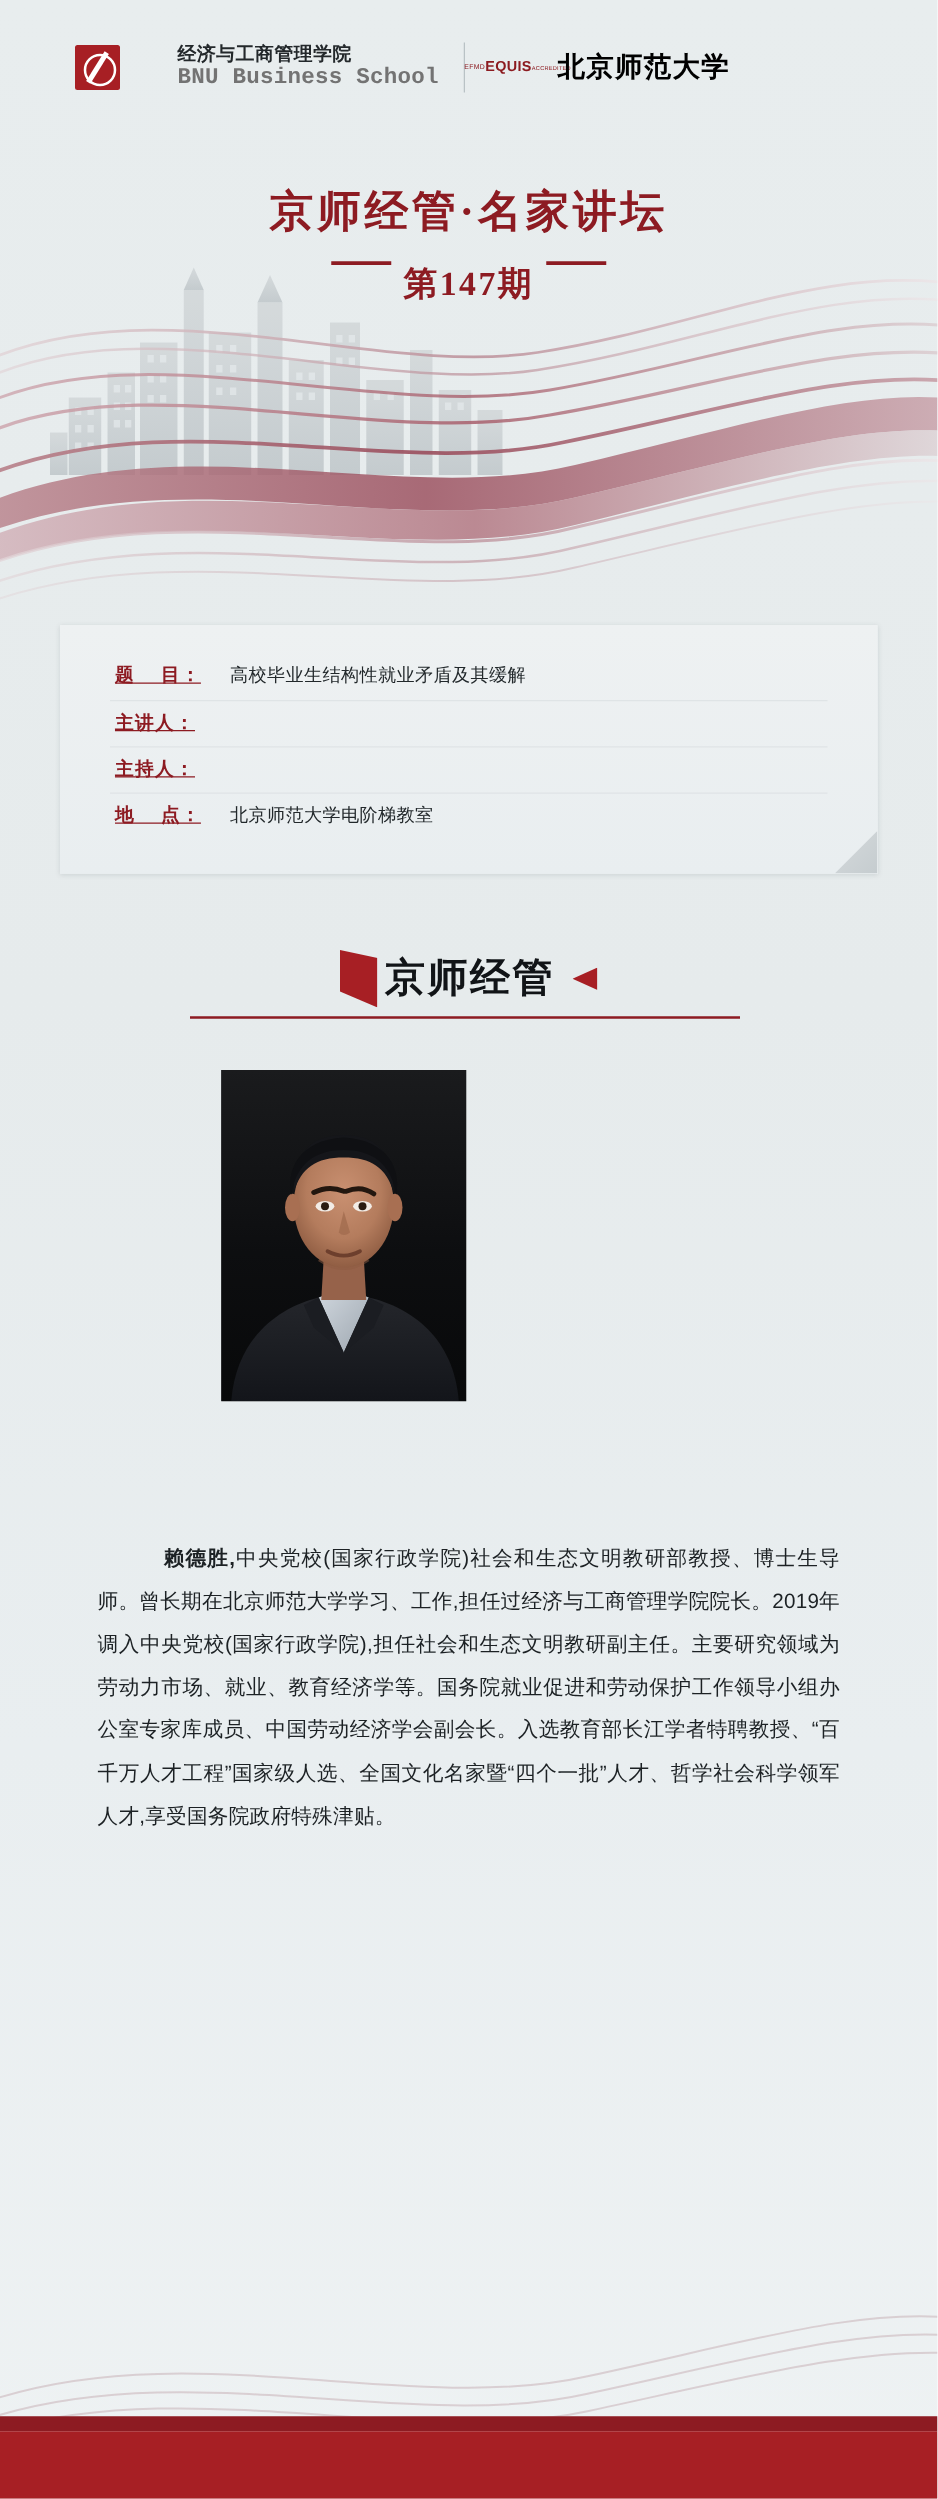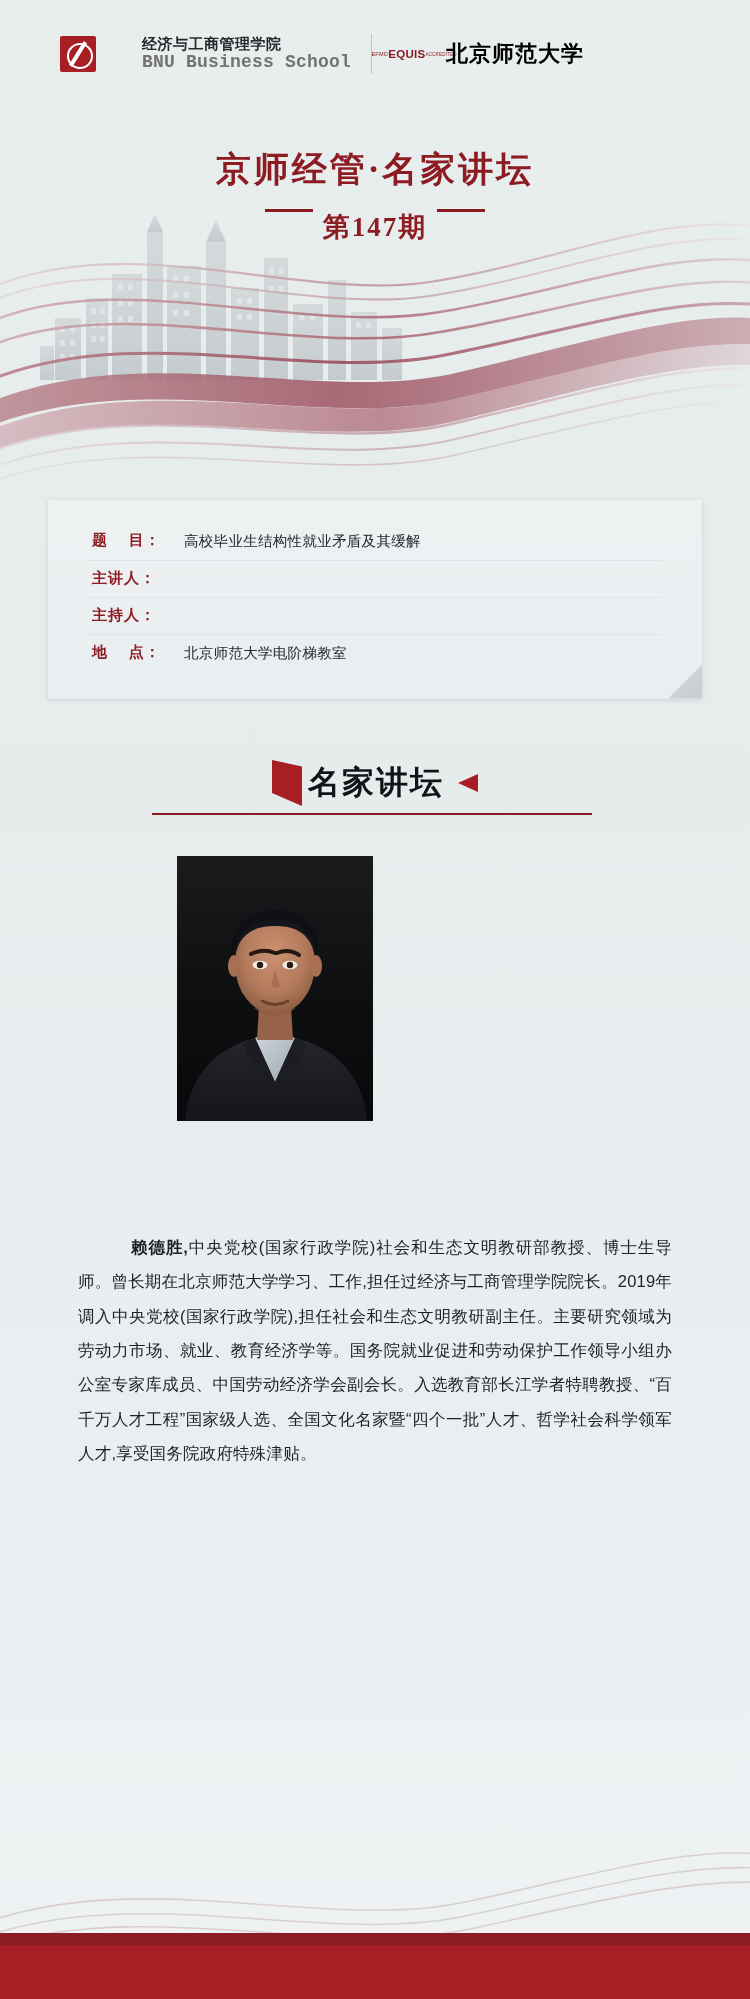--- a/index.html
+++ b/index.html
@@ -174,20 +174,21 @@
     background: #dfe4e6;
   }
   .info-label {
     flex: 0 0 92px;
     font-family: "Liberation Serif", serif;
     font-size: 15px;
     font-weight: bold;
     color: #8d1b22;
     letter-spacing: 1px;
     white-space: pre;
+    text-decoration: underline;
   }
   .info-value {
     font-family: "Liberation Serif", serif;
     font-size: 14.5px;
     color: #22282b;
     line-height: 1.4;
     letter-spacing: .3px;
   }
 
   
@@ -416,21 +417,21 @@
     <div class="info-label">主持人：</div>
   </div>
   <div class="info-row">
     <div class="info-label">地　 点：</div>
     <div class="info-value">北京师范大学电阶梯教室</div>
   </div>
 </div>
 
 <div class="guest-header">
   <div class="flag-left"></div>
-  <div class="guest-title">名家讲坛</div>
+  <div class="guest-title">京师经管</div>
   <div class="tri-right"></div>
 </div>
 <div class="underline"></div>
 
 <div class="portrait">
   <svg width="196" height="265" viewBox="0 0 196 265">
     <defs>
       <linearGradient id="bg" x1="0" y1="0" x2="0" y2="1">
         <stop offset="0%" stop-color="#1a1b1d"></stop>
         <stop offset="55%" stop-color="#0d0e10"></stop>

